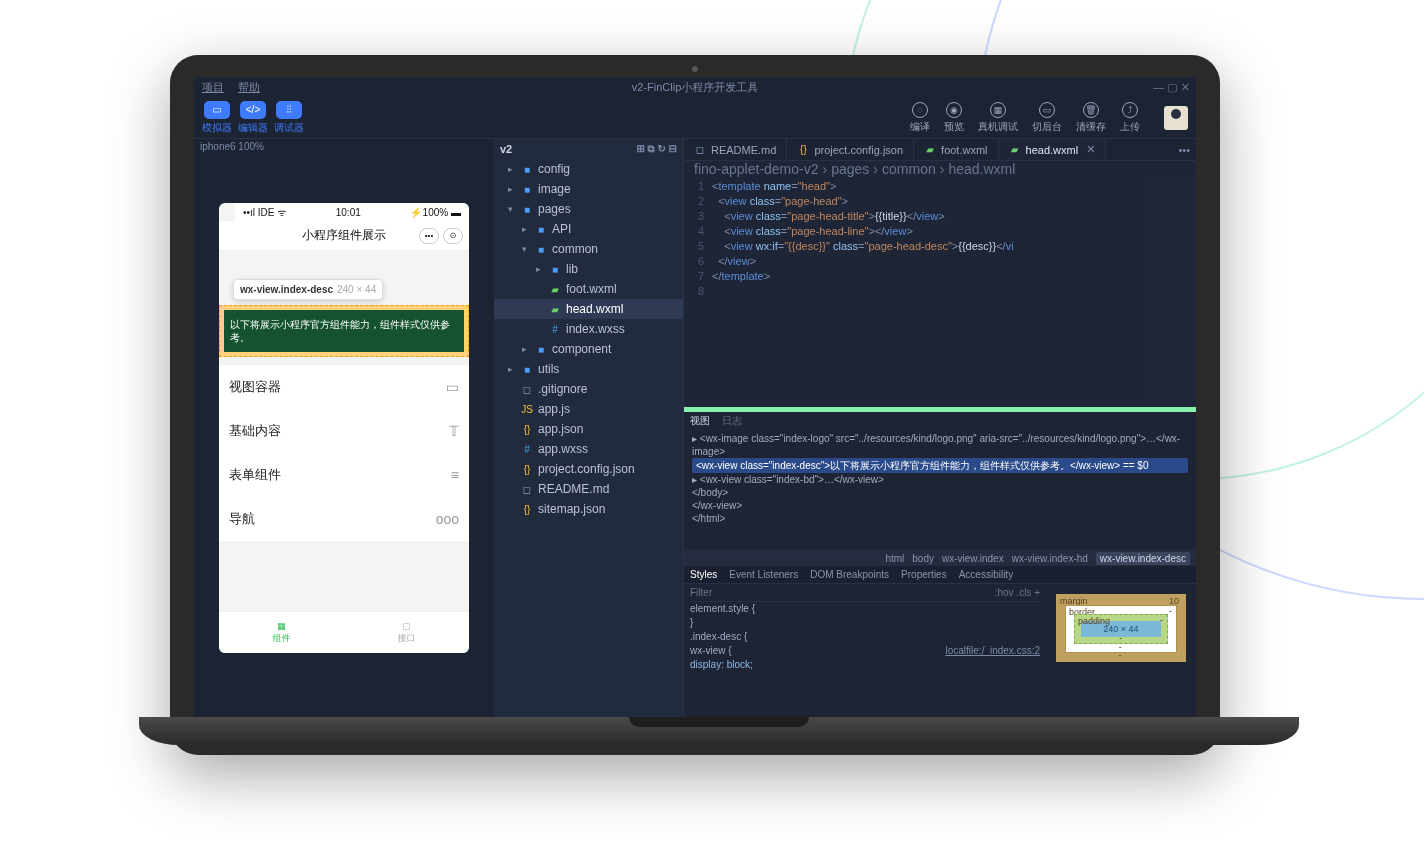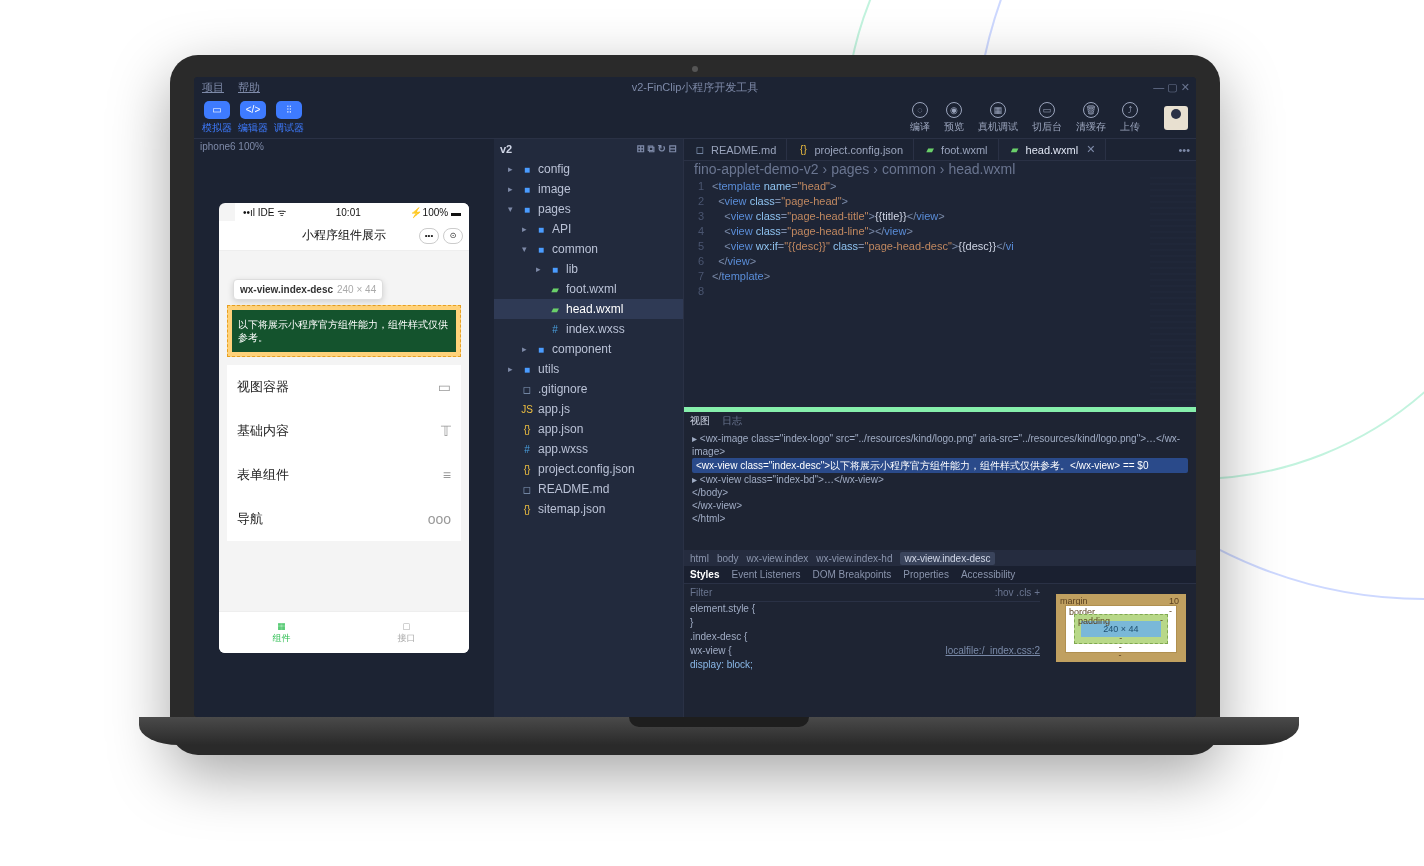--- a/index.html
+++ b/index.html
@@ -34,21 +34,21 @@
 
 
 .ide-body { flex: 1; display: flex; overflow: hidden; }
 .sim-pane { width: 300px; background: #1c2333; display: flex; flex-direction: column; }
 .sim-hdr { height: 18px; padding: 2px 6px; font-size: 10px; color: #7e8aa8; }
 .phone { margin: 46px auto 0; width: 250px; height: 450px; background: #f4f4f4; border-radius: 6px; display: flex; flex-direction: column; overflow: hidden; }
 .ph-status { height: 18px; display: flex; justify-content: space-between; align-items: center; padding: 0 8px; font-size: 10px; color: #111; background: #fff; margin-left: 16px; }
 .ph-nav { height: 30px; background: #fff; display: flex; align-items: center; justify-content: center; font-size: 12px; color: #111; font-weight: 500; position: relative; border-bottom: 1px solid #eee; }
 .ph-cap { position: absolute; right: 6px; display: flex; gap: 4px; }
 .ph-capbtn { width: 20px; height: 16px; border: 1px solid #ccc; border-radius: 9px; font-size: 8px; display: flex; align-items: center; justify-content: center; }
-.ph-body { flex: 1; padding: 10px 8px; display: flex; flex-direction: column; gap: 8px; position: relative; }
+.ph-body { flex: 1; padding: 10px 0; display: flex; flex-direction: column; gap: 8px; position: relative; }
 .tooltip { position: absolute; top: 28px; left: 14px; background: #fff; border: 1px solid #ddd; border-radius: 4px; padding: 4px 6px; font-size: 10px; color: #333; box-shadow: 0 2px 6px rgba(0,0,0,.15); z-index: 2; }
 .tooltip .dim { color: #aaa; margin-left: 4px; }
 .hl-block { margin-top: 44px; background: #ffd27a; border: 1px dashed #e8a020; padding: 4px; }
 .hl-inner { background: #14532d; color: #fff; font-size: 10px; padding: 8px 6px; text-align: left; line-height: 1.3; }
 .ph-item { background: #fff; height: 44px; display: flex; align-items: center; padding: 0 10px; justify-content: space-between; color: #222; font-size: 13px; }
 .ph-item .ico { color: #999; font-size: 14px; }
 .ph-tab { height: 42px; display: flex; border-top: 1px solid #eee; background: #fff; }
 .ph-tab > div { flex: 1; display: flex; flex-direction: column; align-items: center; justify-content: center; font-size: 9px; gap: 1px; }
 .ph-tab .act { color: #2bbd4f; }
 .ph-tab .ina { color: #aaa; }
@@ -83,24 +83,24 @@
 .code .txt { white-space: pre; }
 .c-tag { color: #5a8dd8; } .c-attr { color: #8fc3f0; } .c-str { color: #c08860; } .c-punc { color: #7a8aa8; } .c-expr { color: #d0d6e6; }
 .minimap { position: absolute; top: 0; right: 0; width: 46px; height: 100%; background: repeating-linear-gradient(#222a3d 0,#222a3d 2px,#1e2536 2px,#1e2536 6px); opacity: .4; }
 
 
 .devtools { height: 310px; display: flex; flex-direction: column; border-top: 5px solid #86efac; background: #1e2433; font-size: 10px; }
 .dt-tabs { height: 18px; display: flex; gap: 12px; padding: 0 6px; align-items: center; color: #6a7590; }
 .dt-tabs .act { color: #d0d6e6; }
 .dt-dom { height: 120px; overflow: hidden; font-family: Consolas, monospace; padding: 2px 8px; line-height: 13px; color: #a0acc4; }
 .dt-dom .sel-line { background: #2a4a8a; color: #fff; padding: 1px 4px; border-radius: 2px; }
-.dt-crumb { height: 16px; background: #252c3f; padding: 0 6px; display: flex; align-items: center; gap: 8px; color: #8a94ac; }
+.dt-crumb { height: 16px; background: #252c3f; padding: 0 6px; display: flex; align-items: center; gap: 8px; color: #8a94ac; justify-content: flex-end; }
 .dt-crumb .act { background: #3a445c; padding: 1px 4px; border-radius: 2px; color: #d0d6e6; }
 .dt-style-tabs { height: 18px; display: flex; gap: 12px; padding: 0 6px; align-items: center; background: #1a2030; border-bottom: 1px solid #2a3145; color: #8a94ac; }
-.dt-style-tabs .act { color: #fff; font-weight: bold; }
+.dt-style-tabs .act { color: #fff; }
 .dt-bottom { flex: 1; display: flex; }
 .dt-styles { flex: 1; font-family: Consolas, monospace; padding: 0 6px; line-height: 14px; color: #a0acc4; }
 .dt-filter { height: 18px; display: flex; align-items: center; justify-content: space-between; border-bottom: 1px solid #2a3145; color: #6a7590; }
 .dt-box { width: 150px; padding: 10px; }
 .boxmodel { border: 1px dashed #c0a060; background: #c0a060; padding: 10px 8px 8px; position: relative; font-size: 9px; }
 .boxmodel .lbl { position: absolute; top: 1px; left: 3px; color: #5a4020; }
 .bm-border { background: #ffffff; border: 1px solid #b09050; padding: 8px; position: relative; }
 .bm-padding { background: #b8d888; border: 1px dashed #80a850; padding: 6px; position: relative; }
 .bm-content { background: #7ab8d8; text-align: center; padding: 3px 0; color: #205070; }
 .bm-num { position: absolute; color: #5a4020; font-size: 9px; }

